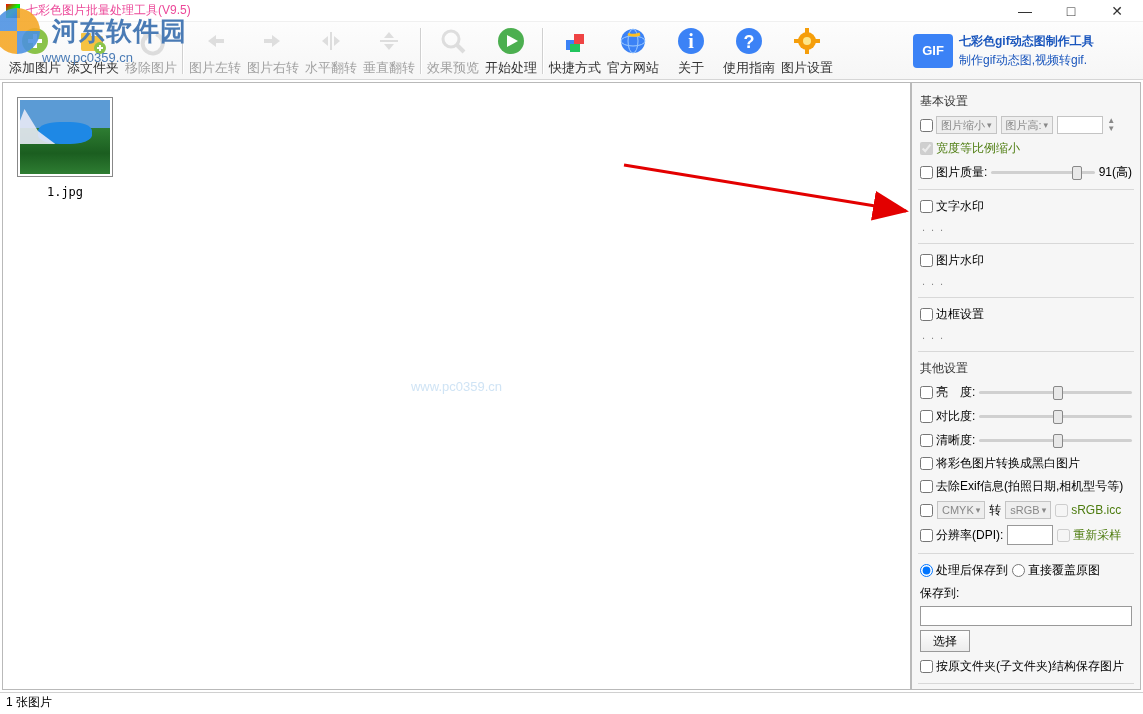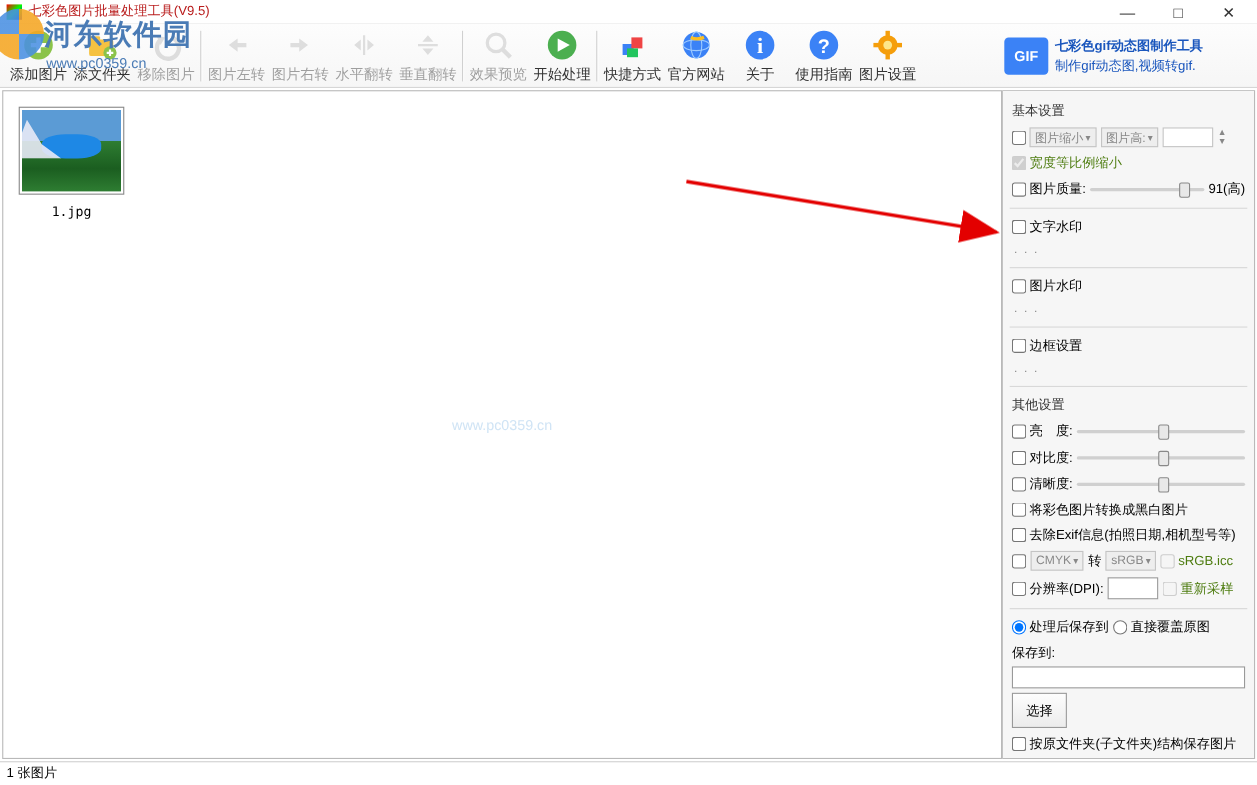--- a/index.html
+++ b/index.html
@@ -1,27 +1,27 @@
 <!DOCTYPE html>
 <html><head>
 <meta charset="utf-8">
 <style>
 * { box-sizing: border-box; margin: 0; padding: 0; }
 body { font-family: "Microsoft YaHei", SimSun, sans-serif; font-size: 12px; background: #fff; width: 1143px; height: 714px; overflow: hidden; position: relative; }
 
 .titlebar { height: 22px; display: flex; align-items: center; padding: 0 6px; background: #fff; border-bottom: 1px solid #f0f0f0; }
 .titlebar-icon { width: 14px; height: 14px; background: linear-gradient(135deg,#f00,#0f0,#00f); margin-right: 6px; }
-.titlebar-title { flex: 1; color: #b91c1c; }
+.titlebar-title { flex: 1; color: #ec4899; }
 .win-controls { display: flex; gap: 18px; align-items: center; padding-right: 6px; }
 .win-btn { width: 28px; height: 18px; display: flex; align-items: center; justify-content: center; font-size: 14px; color: #333; }
 
 .watermark { position: absolute; top: 8px; left: -6px; z-index: 50; pointer-events: none; }
 .watermark-logo { display: flex; align-items: center; }
 .watermark-globe { width: 46px; height: 46px; border-radius: 50%; background: conic-gradient(#f5a623 0 25%, #4a90e2 25% 50%, #f5a623 50% 75%, #4a90e2 75% 100%); opacity: 0.88; }
-.watermark-text { font-size: 26px; font-weight: bold; color: #4a7bb5; margin-left: 0; letter-spacing: 1px; }
+.watermark-text { font-size: 26px; font-weight: bold; color: #4a7bb5; margin-left: 12px; letter-spacing: 1px; }
 .watermark-url { color: #4a7bb5; font-size: 13px; margin-left: 48px; margin-top: -4px; }
 
 .toolbar { height: 58px; background: linear-gradient(#fdfdfd,#f6f6f6); border-bottom: 1px solid #d6d6d6; display: flex; align-items: center; padding: 0 6px; gap: 0; }
 .tool-btn { width: 58px; height: 56px; display: flex; flex-direction: column; align-items: center; justify-content: center; gap: 2px; border: 1px solid transparent; }
 .tool-btn.disabled { opacity: 0.45; }
 .tool-btn .ico { width: 32px; height: 32px; display: flex; align-items: center; justify-content: center; }
 .tool-btn .lbl { font-size: 13px; color: #333; white-space: nowrap; }
 .tool-sep { width: 2px; height: 46px; border-left: 1px solid #d0d0d0; border-right: 1px solid #fff; margin: 0 2px; }
 
 .gif-banner { margin-left: auto; width: 228px; height: 48px; display: flex; align-items: center; padding: 2px 4px; gap: 6px; }
@@ -48,21 +48,21 @@
 input[type=checkbox]:disabled + span, .dis { color: #4d7c0f; }
 .sel-box { border: 1px solid #c4c4c4; background: #eee; color: #888; padding: 1px 4px; height: 18px; display: inline-flex; align-items: center; gap: 2px; font-size: 11px; }
 .sel-arrow { font-size: 9px; }
 .num-input { width: 44px; height: 18px; border: 1px solid #c4c4c4; text-align: center; font-size: 10px; background: #fff; padding-left: 44px; }
 .slider { flex: 1; height: 18px; position: relative; min-width: 60px; }
 .slider-track { position: absolute; top: 8px; left: 0; right: 0; height: 3px; background: #d0d0d0; border-radius: 2px; }
 .slider-thumb { position: absolute; top: 3px; width: 10px; height: 14px; background: #e8e8e8; border: 1px solid #888; border-radius: 2px; }
 .dots { color: #888; letter-spacing: 6px; margin: 2px 0 10px 2px; font-size: 11px; }
 .hr { border-top: 1px solid #d8d8d8; margin: 8px -2px; }
 .txt-input { height: 20px; border: 1px solid #999; background: #fff; padding: 0 4px; }
-.btn { height: 32px; border: 1px solid #999; background: linear-gradient(#fdfdfd,#ececec); padding: 0 12px; font-size: 12px; display: inline-flex; align-items: center; justify-content: center; }
+.btn { height: 22px; border: 1px solid #999; background: linear-gradient(#fdfdfd,#ececec); padding: 0 12px; font-size: 12px; display: inline-flex; align-items: center; justify-content: center; }
 input[type=radio] { width: 13px; height: 13px; }
 
 .statusbar { height: 20px; border-top: 1px solid #d0d0d0; display: flex; align-items: center; padding: 0 6px; font-size: 12px; background: #fff; }
 
 .arrow-svg { position: absolute; top: 155px; left: 620px; z-index: 30; pointer-events: none; }
 </style>
 </head>
 <body>
 
 <div class="titlebar">

